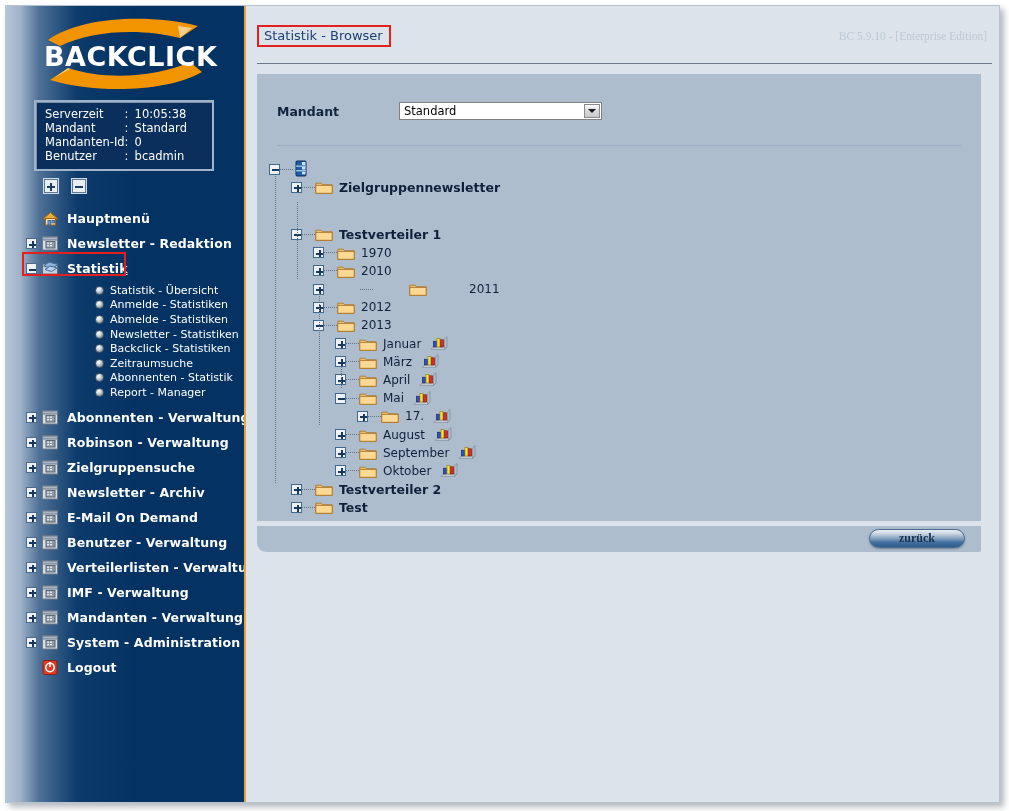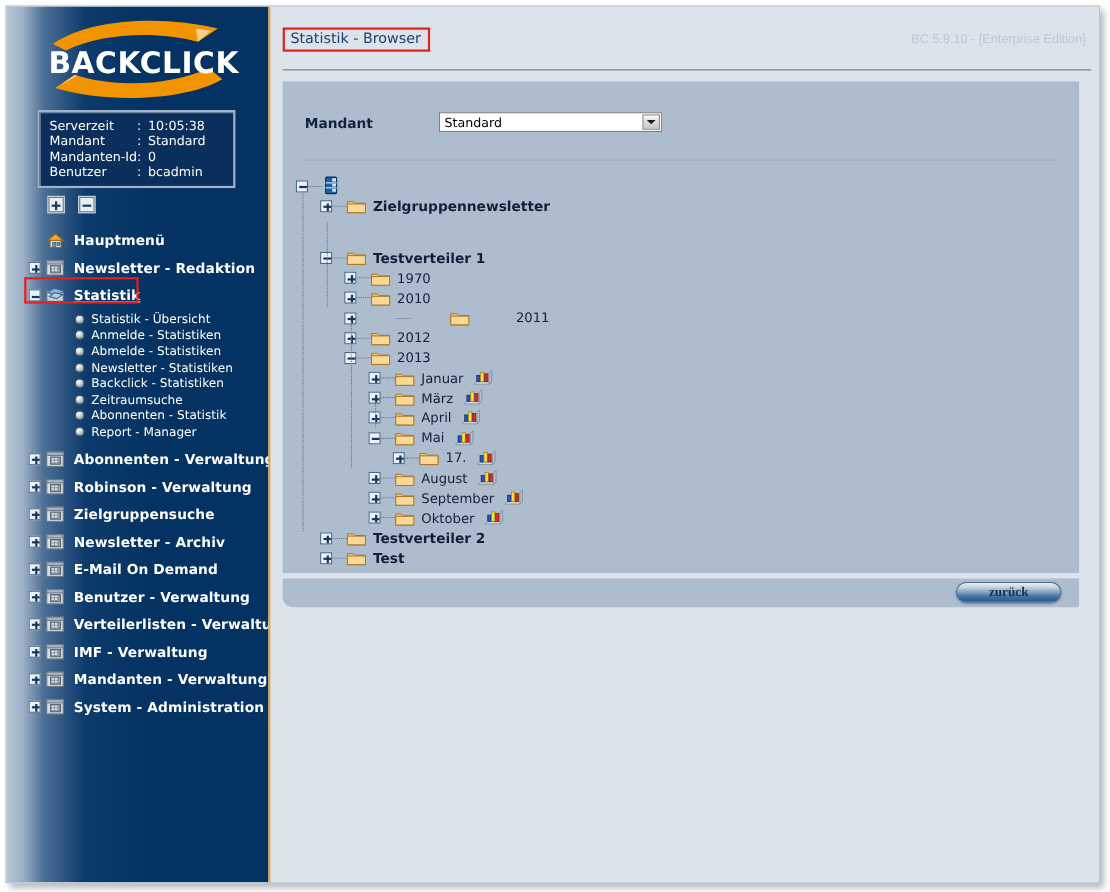--- a/index.html
+++ b/index.html
@@ -146,21 +146,21 @@
     width: 104px; height: 24px;
     border: 2px solid #e3201e;
     pointer-events: none;
   }
 
   
   .srow {
     display: flex;
     align-items: center;
     height: 14.6px;
-    padding-left: 62px;
+    padding-left: 89px;
     cursor: pointer;
   }
   .srow .bul {
     width: 9px; height: 9px;
     flex: 0 0 9px;
     margin-right: 6px;
     border-radius: 50%;
     background: radial-gradient(circle at 35% 28%, #ffffff 0%, #d3dbe2 35%, #8d9aa6 75%, #5b6872 100%);
     border: 1px solid #4c5a66;
   }
@@ -187,21 +187,21 @@
     color: #1b3f72;
     font-weight: normal;
     font-size: 13px;
     font-family: "DejaVu Sans", sans-serif;
   }
   #version {
     position: absolute;
     right: 12px; top: 24px;
     color: #bcc8d5;
     font-size: 11.5px;
-    font-family: Liberation Sans, sans-serif;
+    font-family: Liberation Serif, serif;
   }
   #titlerule {
     position: absolute;
     left: 11px; top: 57px;
     width: 735px; height: 1px;
     background: #6d7886;
   }
   #panel {
     position: absolute;
     left: 11px; top: 68px;
@@ -567,20 +567,29 @@
     <rect x="1.5" y="2" width="15" height="13" fill="#d7dde3" stroke="#6e7b88"></rect>
     <rect x="1.5" y="2" width="15" height="3" fill="#aab6c2" stroke="#6e7b88"></rect>
     <rect x="5" y="6.5" width="9" height="6.5" fill="#8e9aa6" stroke="#5c6874"></rect>
     <rect x="6" y="7.5" width="2" height="1.4" fill="#e6ebf0"></rect>
     <rect x="9" y="7.5" width="2" height="1.4" fill="#e6ebf0"></rect>
     <rect x="6" y="10" width="2" height="1.4" fill="#e6ebf0"></rect>
     <rect x="9" y="10" width="2" height="1.4" fill="#e6ebf0"></rect>
   </svg></span>
             <span class="lbl">System - Administration</span>
           </div>
+          <div class="mrow">
+            <span class="exp none"></span>
+            <span class="ic"><svg width="19" height="17" viewBox="0 0 19 17">
+    <rect x="2" y="1.5" width="14" height="14" rx="2" fill="#e03b24" stroke="#8d1f10"></rect>
+    <circle cx="9" cy="8.5" r="4.2" fill="none" stroke="#ffffff" stroke-width="1.6"></circle>
+    <rect x="8.2" y="3" width="1.6" height="5" fill="#ffffff"></rect>
+  </svg></span>
+            <span class="lbl">Logout</span>
+          </div>
         </div>
     <div id="sel-box"></div>
   </div>
 
   <div id="main">
 
     <div id="pagetitle">Statistik - Browser</div>
     <div id="version">BC 5.9.10 - [Enterprise Edition]</div>
     <div id="titlerule"></div>
 

